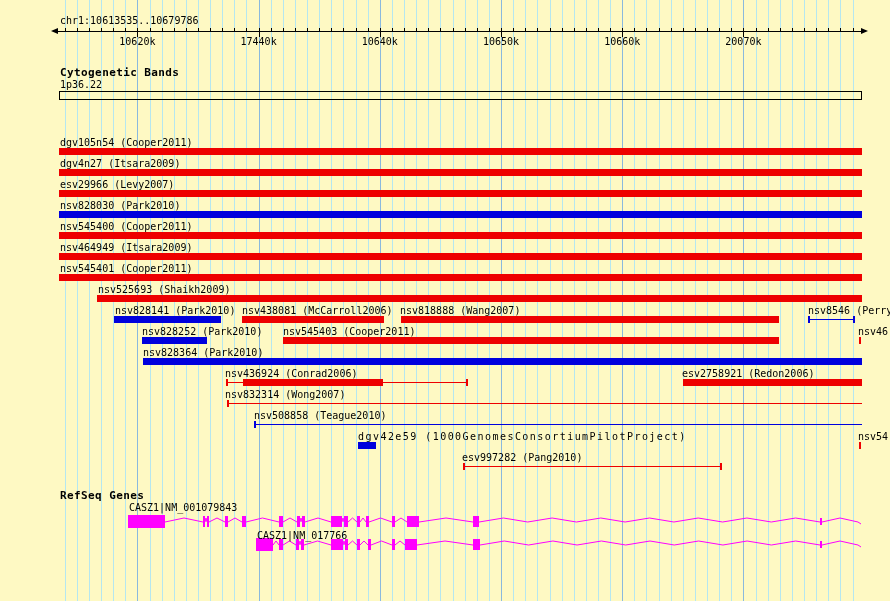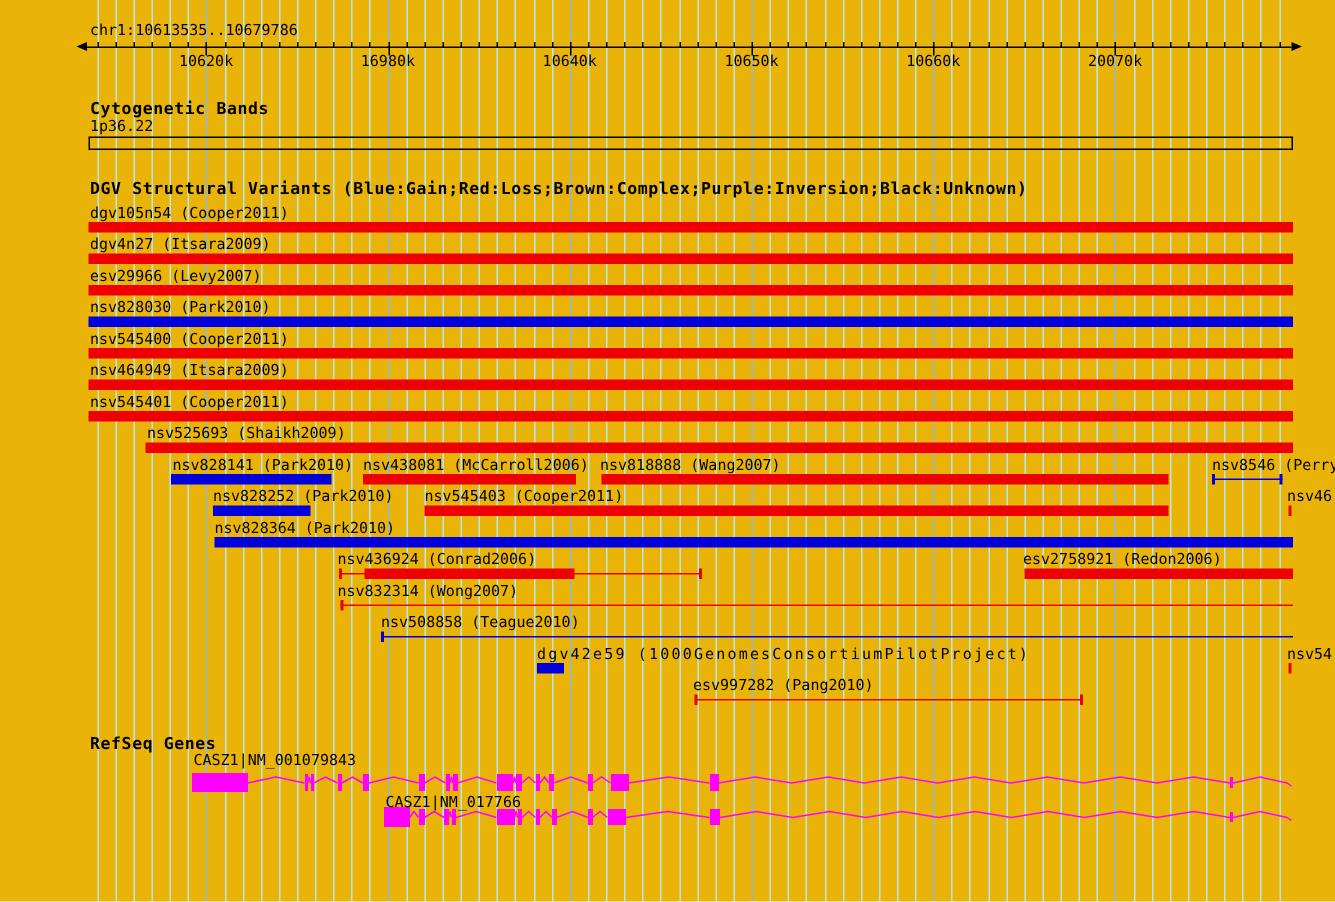--- a/index.html
+++ b/index.html
@@ -23,21 +23,21 @@
   .rtick{position:absolute;width:1px;background:#000}
   .tick-label{position:absolute;top:36px;font-size:10px;line-height:11px;transform:translateX(-50%);white-space:nowrap}
   .arrow{position:absolute;top:28px;width:0;height:0;border-top:3px solid transparent;border-bottom:3px solid transparent}
   .arrow.left{border-right:7px solid #000}
   .arrow.right{border-left:7px solid #000}
   #gene-layer{position:absolute;left:0;top:0}
 </style>
 </head>
 <body>
 
-<div class="screen" style="background: #eab308;">
+<div class="screen" style="background: #fef9c3;">
   <div id="grid-layer">
       <div class="gridline" style="left: 64.6px; background: rgb(181, 231, 240);"></div>
       <div class="gridline" style="left: 76.8px; background: rgb(181, 231, 240);"></div>
       <div class="gridline" style="left: 88.9px; background: rgb(181, 231, 240);"></div>
       <div class="gridline" style="left: 101px; background: rgb(181, 231, 240);"></div>
       <div class="gridline" style="left: 113.1px; background: rgb(181, 231, 240);"></div>
       <div class="gridline" style="left: 125.2px; background: rgb(181, 231, 240);"></div>
       <div class="gridline" style="left: 137.4px; background: rgb(138, 185, 222);"></div>
       <div class="gridline" style="left: 149.5px; background: rgb(181, 231, 240);"></div>
       <div class="gridline" style="left: 161.6px; background: rgb(181, 231, 240);"></div>
@@ -167,36 +167,35 @@
       <div class="rtick" style="left: 779.7px; top: 28px; height: 4px;"></div>
       <div class="rtick" style="left: 791.9px; top: 28px; height: 4px;"></div>
       <div class="rtick" style="left: 804px; top: 28px; height: 4px;"></div>
       <div class="rtick" style="left: 816.1px; top: 28px; height: 4px;"></div>
       <div class="rtick" style="left: 828.2px; top: 28px; height: 4px;"></div>
       <div class="rtick" style="left: 840.4px; top: 28px; height: 4px;"></div>
       <div class="rtick" style="left: 852.5px; top: 28px; height: 4px;"></div>
       <div class="rtick" style="left: 137.4px; top: 31px; height: 6px;"></div>
       <div class="tick-label" style="left: 137.4px;">10620k</div>
       <div class="rtick" style="left: 258.6px; top: 31px; height: 6px;"></div>
-      <div class="tick-label" style="left: 258.6px;">16980k</div>
+      <div class="tick-label" style="left: 258.6px;">17440k</div>
       <div class="rtick" style="left: 379.8px; top: 31px; height: 6px;"></div>
       <div class="tick-label" style="left: 379.8px;">10640k</div>
       <div class="rtick" style="left: 501px; top: 31px; height: 6px;"></div>
       <div class="tick-label" style="left: 501px;">10650k</div>
       <div class="rtick" style="left: 622.2px; top: 31px; height: 6px;"></div>
       <div class="tick-label" style="left: 622.2px;">10660k</div>
       <div class="rtick" style="left: 743.4px; top: 31px; height: 6px;"></div>
       <div class="tick-label" style="left: 743.4px;">20070k</div>
     </div>
 
   <div class="section-title cyto-title">Cytogenetic Bands</div>
   <div class="band-label">1p36.22</div>
   <div class="band-box"></div>
 
-  <div class="section-title dgv-title">DGV Structural Variants (Blue:Gain;Red:Loss;Brown:Complex;Purple:Inversion;Black:Unknown)</div>
   <div id="dgv-layer">
       <div class="f-label" style="left: 60px; top: 137px; text-align: center;">dgv105n54 (Cooper2011)</div>
       <div class="seg" style="left: 59px; top: 148px; width: 803px; height: 7px; background: rgb(238, 0, 0);"></div>
       <div class="f-label" style="left: 60px; top: 158px;">dgv4n27 (Itsara2009)</div>
       <div class="seg" style="left: 59px; top: 169px; width: 803px; height: 7px; background: rgb(238, 0, 0);"></div>
       <div class="f-label" style="left: 60px; top: 179px;">esv29966 (Levy2007)</div>
       <div class="seg" style="left: 59px; top: 190px; width: 803px; height: 7px; background: rgb(238, 0, 0);"></div>
       <div class="f-label" style="left: 60px; top: 200px;">nsv828030 (Park2010)</div>
       <div class="seg" style="left: 59px; top: 211px; width: 803px; height: 7px; background: rgb(0, 0, 221);"></div>
       <div class="f-label" style="left: 60px; top: 221px;">nsv545400 (Cooper2011)</div>

